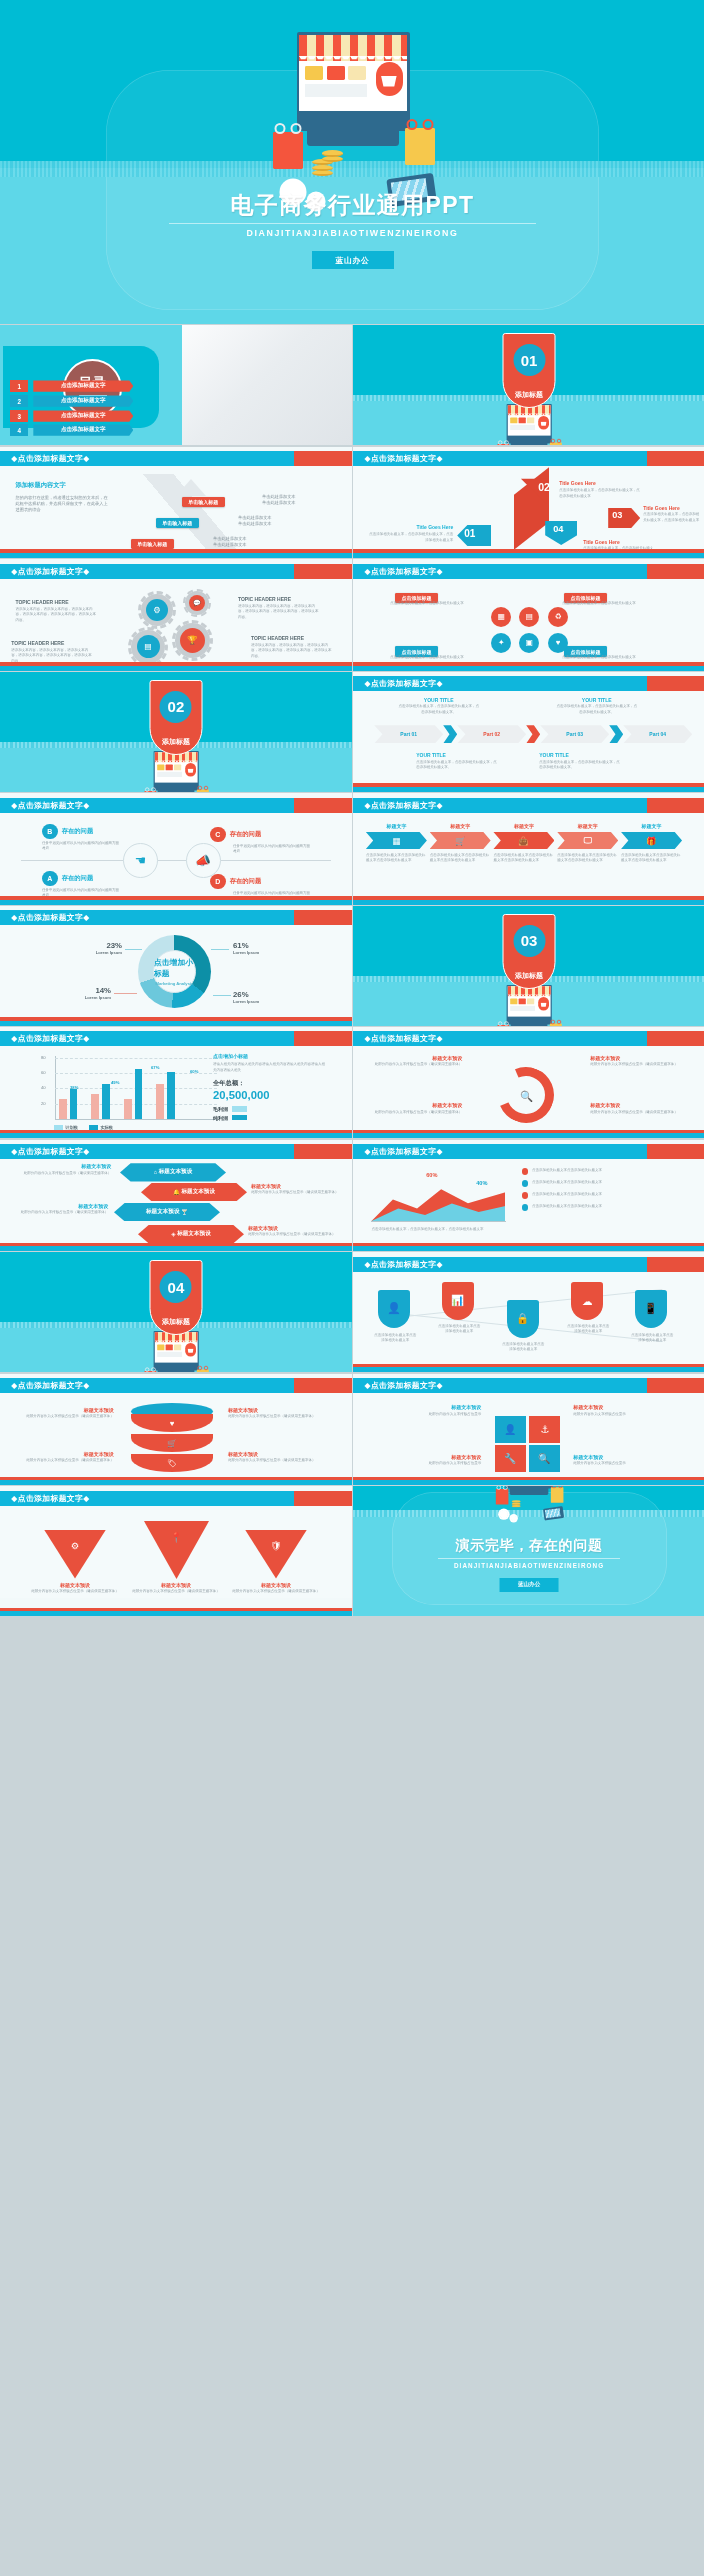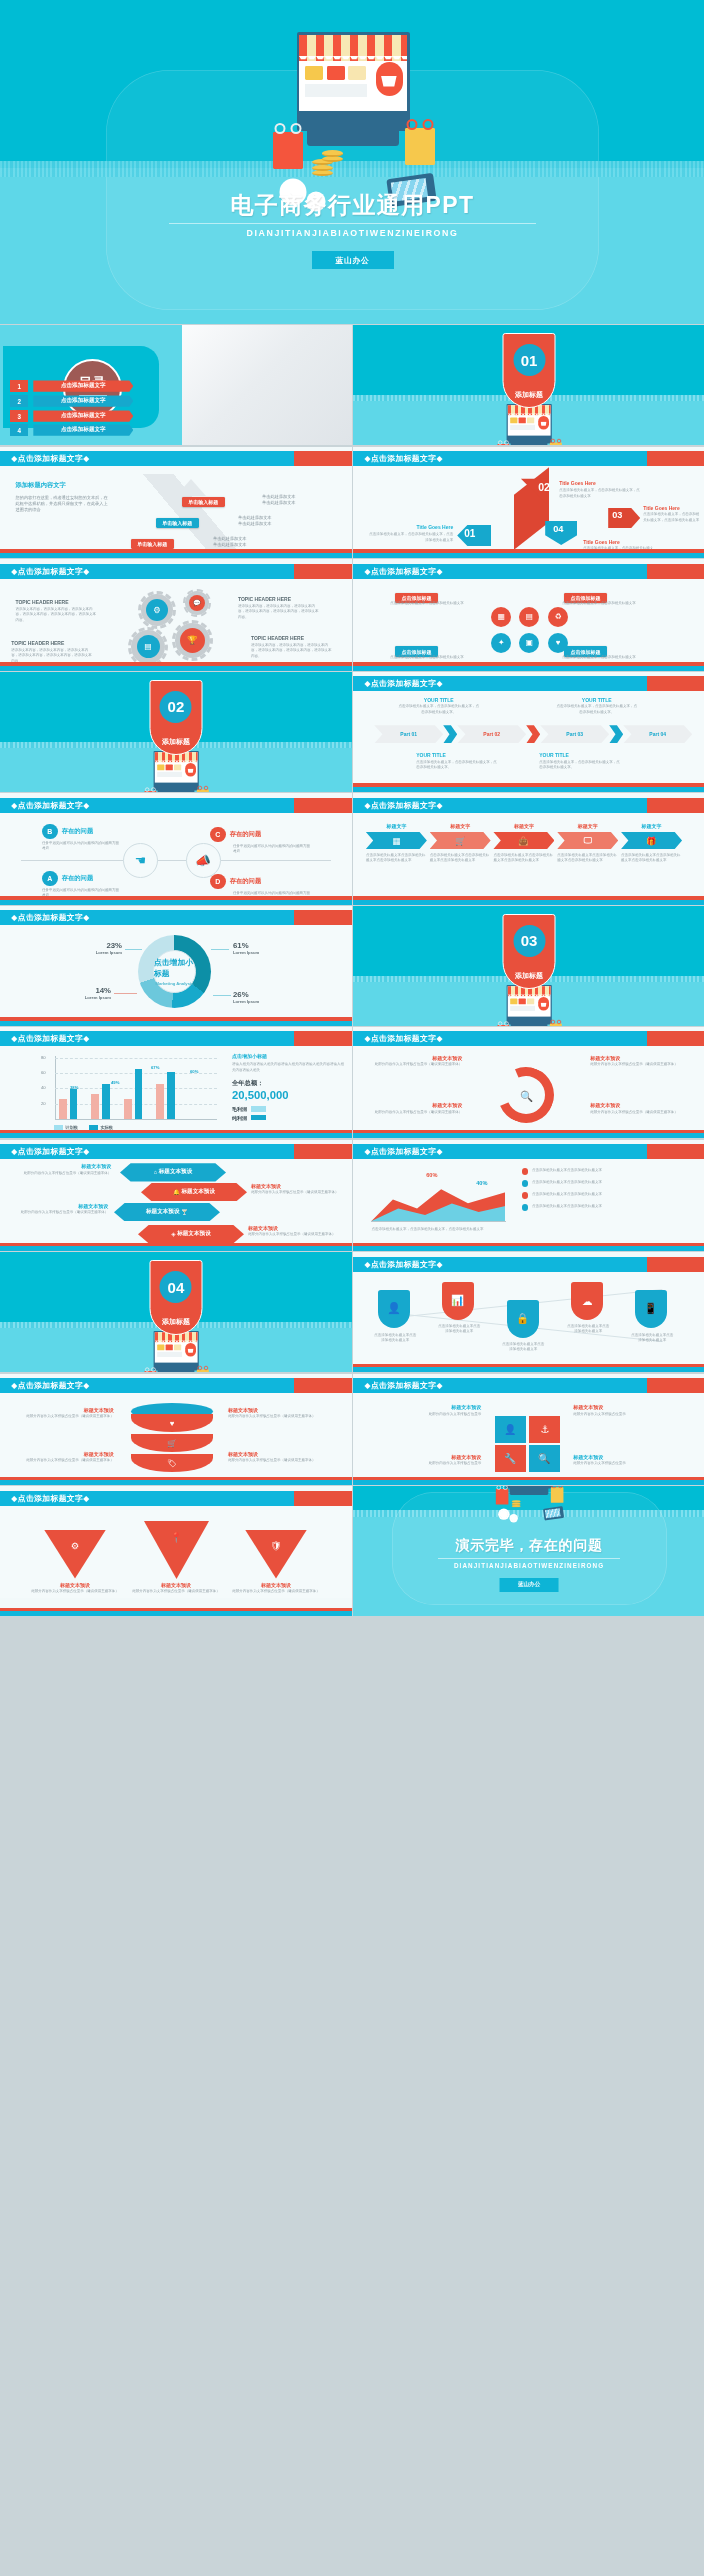--- a/index.html
+++ b/index.html
@@ -689,21 +689,21 @@
           <span style="display:flex;gap:2.8px;align-items:center">
               <i style="width:8.5px;height:5px;background:#9fe0f0;display:block"></i>
               <span>计划数</span>
             </span>
           <span style="display:flex;gap:2.8px;align-items:center">
               <i style="width:8.5px;height:5px;background:#16a8cd;display:block"></i>
               <span>实际数</span>
             </span>
         </div>
 
-        <div class="abs" style="left:232px;top:7px;width:114px">
+        <div class="abs" style="left:213px;top:7px;width:114px">
           <div class="h7 tt-blue">点击增加小标题</div>
           <div class="b5" style="margin-top:2.8px">请输入相关内容请输入相关内容请输入相关内容请输入相关内容请输入相关内容请输入相关</div>
           <div style="margin-top:5.6px;font-size:6.3px;font-weight:bold;color:#3c4b52">全年总额：</div>
           <div style="margin-top:0.7px;font-size:11.3px;font-weight:bold;color:#16a8cd">20,500,000</div>
           <div style="margin-top:5px;display:flex;gap:3.5px;align-items:center;font-size:5px;font-weight:bold;color:#3c4b52">
             <span>毛利润</span>
             <i style="width:15.5px;height:5.6px;background:#9fe0f0;display:block"></i>
           </div>
           <div style="margin-top:2.8px;display:flex;gap:3.5px;align-items:center;font-size:5px;font-weight:bold;color:#3c4b52">
             <span>纯利润</span>

